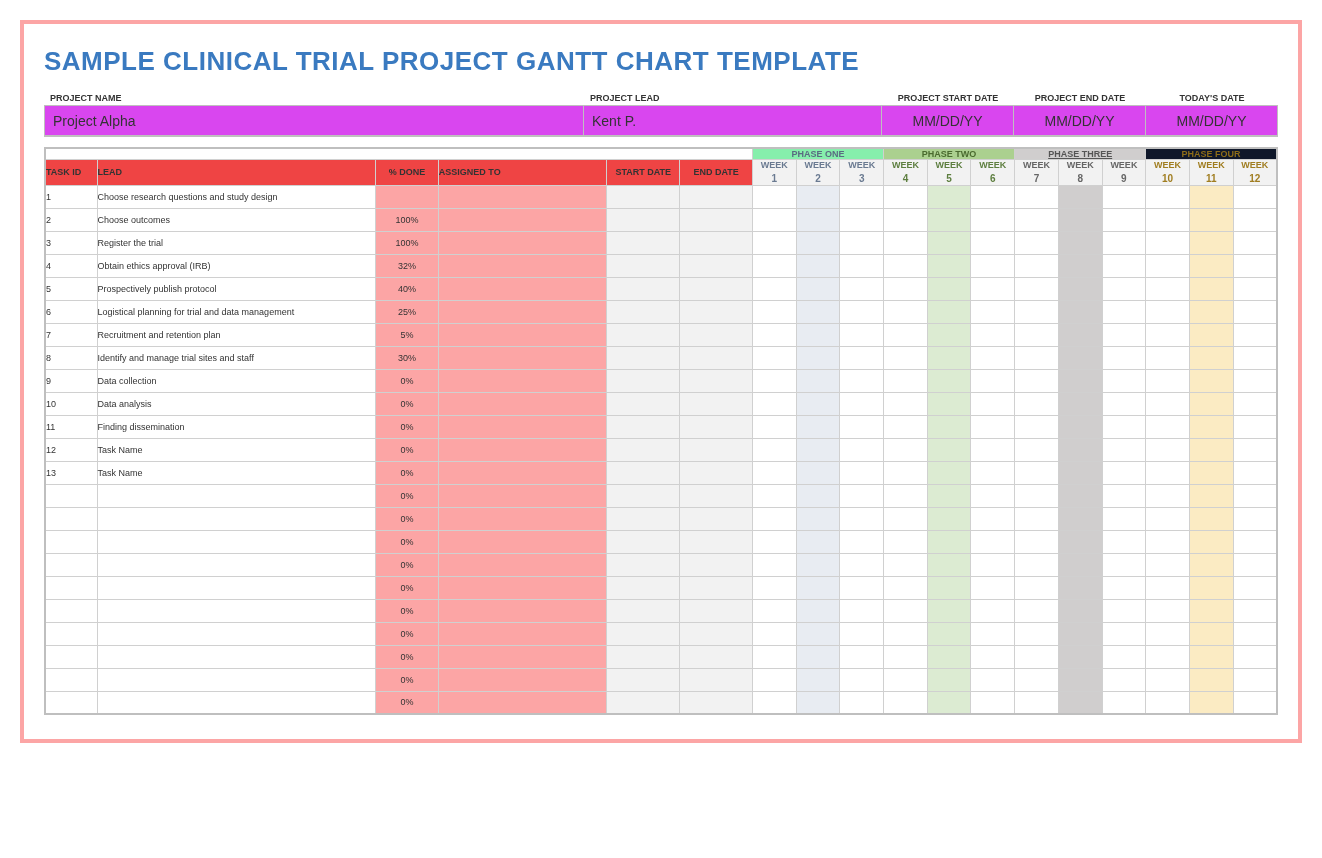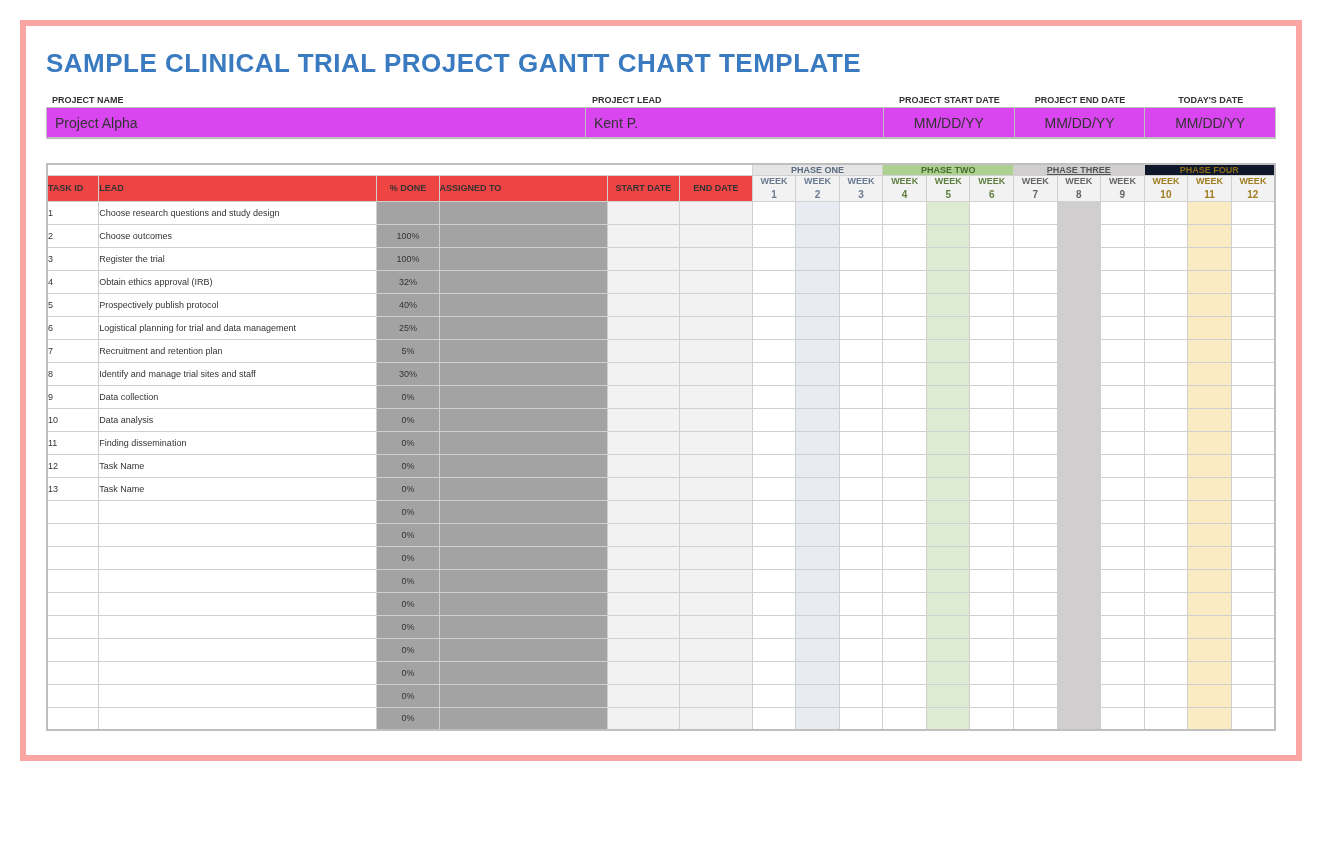--- a/index.html
+++ b/index.html
@@ -5,33 +5,33 @@
   * { box-sizing: border-box; }
   body {
     margin: 0;
     padding: 20px;
     background: #fff;
     font-family: "Century Gothic", "Avant Garde", Arial, sans-serif;
     font-size: 10px;
     color: #333;
   }
   .sheet {
-    border: 6px solid #fca5a5;
+    border: 4px solid #fca5a5;
     padding: 18px 20px 24px 20px;
   }
   .title {
     font-size: 26px;
     font-weight: bold;
     letter-spacing: 0.5px;
     color: #3A7AC0;
     margin: 4px 0 14px 0;
   }
   .meta-row {
     display: flex;
-    margin-bottom: 24px;
+    margin-bottom: 10px;
     border-bottom: 2px solid #bfbfbf;
   }
   .meta-block {
     display: flex;
     flex-direction: column;
   }
   .meta-label {
     font-size: 9px;
     font-weight: 600;
     color: #333;
@@ -65,21 +65,21 @@
     font-size: 9px;
   }
   .phase-spacer { border: none !important; background: transparent; }
   .phase-head {
     text-align: center;
     font-weight: bold;
     font-size: 10px;
     padding: 6px 2px;
     color: #444;
   }
-  .phase-one   { background: #e5e5e5; color: #5a6b82; }
+  .phase-one   { background: #86efac; color: #5a6b82; }
   .phase-two   { background: #ABD08F; color: #4a6a2f; }
   .phase-three { background: #D0CECE; color: #555; text-decoration: underline; }
   .phase-four  { background: #0f172a; color: #8c6c18; }
 
   .col-head {
     background: #ef4444;
     font-weight: bold;
     font-size: 9px;
     text-align: left;
     padding: 12px 8px;
@@ -103,21 +103,21 @@
   .week-head.p3 { color: #666; }
   .week-head.p4 { color: #a07d20; }
 
   tbody td {
     height: 23px;
     font-size: 10px;
     padding: 0 8px;
     background: #fff;
     color: #333;
   }
-  td.cell-done, td.cell-assigned { background: #a3a3a3; text-align: right; }
+  td.cell-done, td.cell-assigned { background: #fca5a5; text-align: right; }
   td.cell-done { text-align: center; }
   td.cell-assigned { text-align: left; }
   td.cell-start, td.cell-end { background: #F2F2F2; }
   td.wk { padding:0; background: #fff; }
   td.wk.hl-blue   { background: #E8ECF2; }
   td.wk.hl-green  { background: #DCEBD2; }
   td.wk.hl-gray   { background: #D0CECE; }
   td.wk.hl-yellow { background: #FBEBC3; }
 
   col.c-id    { width: 50px; }

